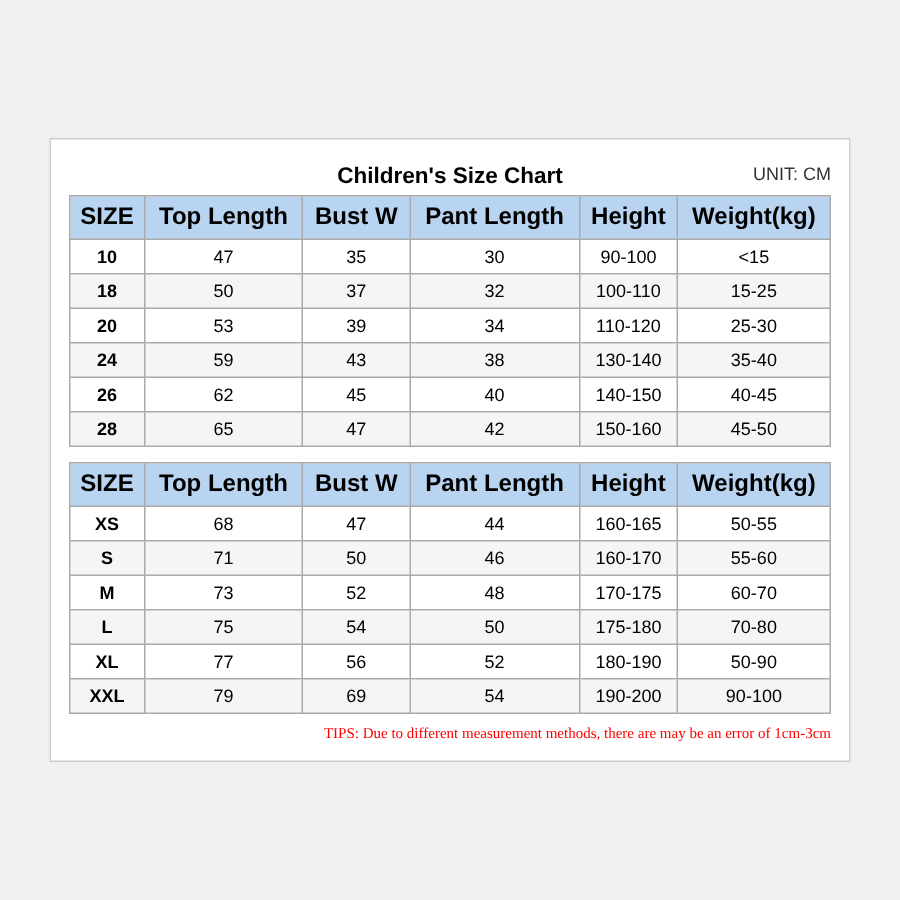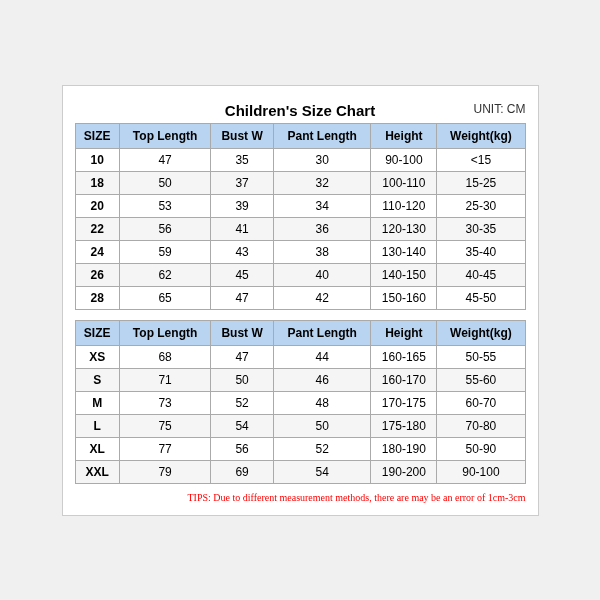--- a/index.html
+++ b/index.html
@@ -8,21 +8,21 @@
       height: 600px;
       display: flex;
       align-items: center;
       justify-content: center;
       background: #f0f0f0;
       font-family: Arial, sans-serif;
     }
     .chart-container {
       background: white;
       border: 1px solid #ccc;
-      width: 477px;
+      width: 534px;
       padding: 10px 12px 12px 12px;
     }
     .section-title {
       text-align: center;
       font-weight: bold;
       font-size: 15px;
       padding: 6px 0 4px 0;
       position: relative;
     }
     .unit-label {
@@ -37,21 +37,21 @@
       width: 100%;
       border-collapse: collapse;
       font-size: 12px;
     }
     th {
       background-color: #b8d4f0;
       border: 1px solid #aaa;
       padding: 5px 4px;
       text-align: center;
       font-weight: bold;
-      font-size: 12px;
+      font-size: 16px;
     }
     td {
       border: 1px solid #aaa;
       padding: 4px 4px;
       text-align: center;
       font-size: 12px;
     }
     tr:nth-child(even) td {
       background-color: #f5f5f5;
     }
@@ -112,28 +112,20 @@
         </tr>
         <tr>
           <td>20</td>
           <td>53</td>
           <td>39</td>
           <td>34</td>
           <td>110-120</td>
           <td>25-30</td>
         </tr>
         <tr>
-          <td>22</td>
-          <td>56</td>
-          <td>41</td>
-          <td>36</td>
-          <td>120-130</td>
-          <td>30-35</td>
-        </tr>
-        <tr>
           <td>24</td>
           <td>59</td>
           <td>43</td>
           <td>38</td>
           <td>130-140</td>
           <td>35-40</td>
         </tr>
         <tr>
           <td>26</td>
           <td>62</td>

